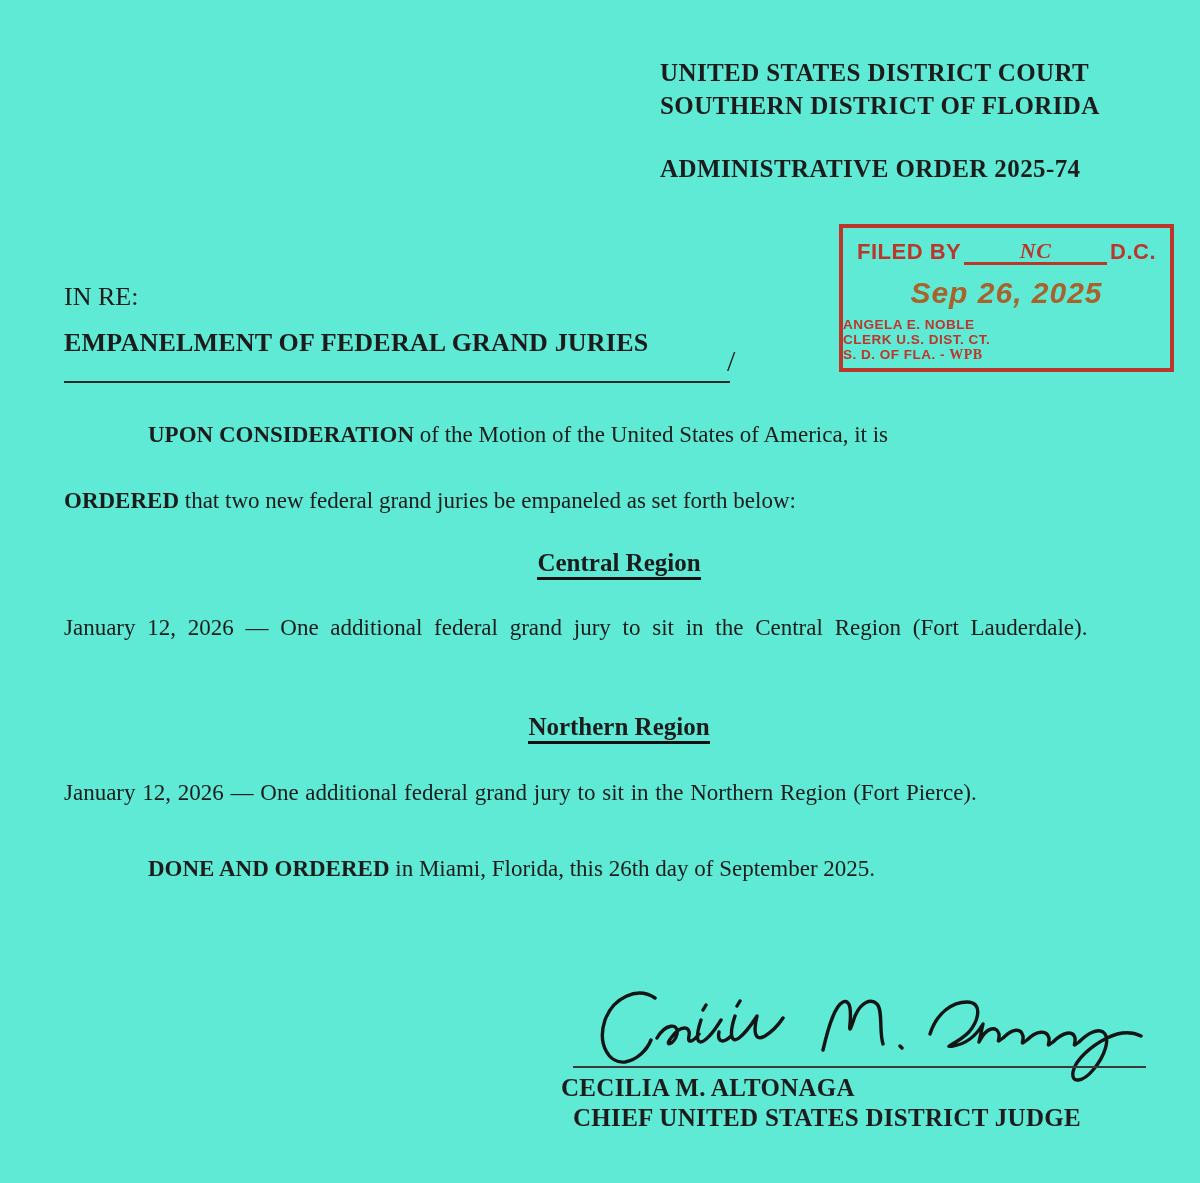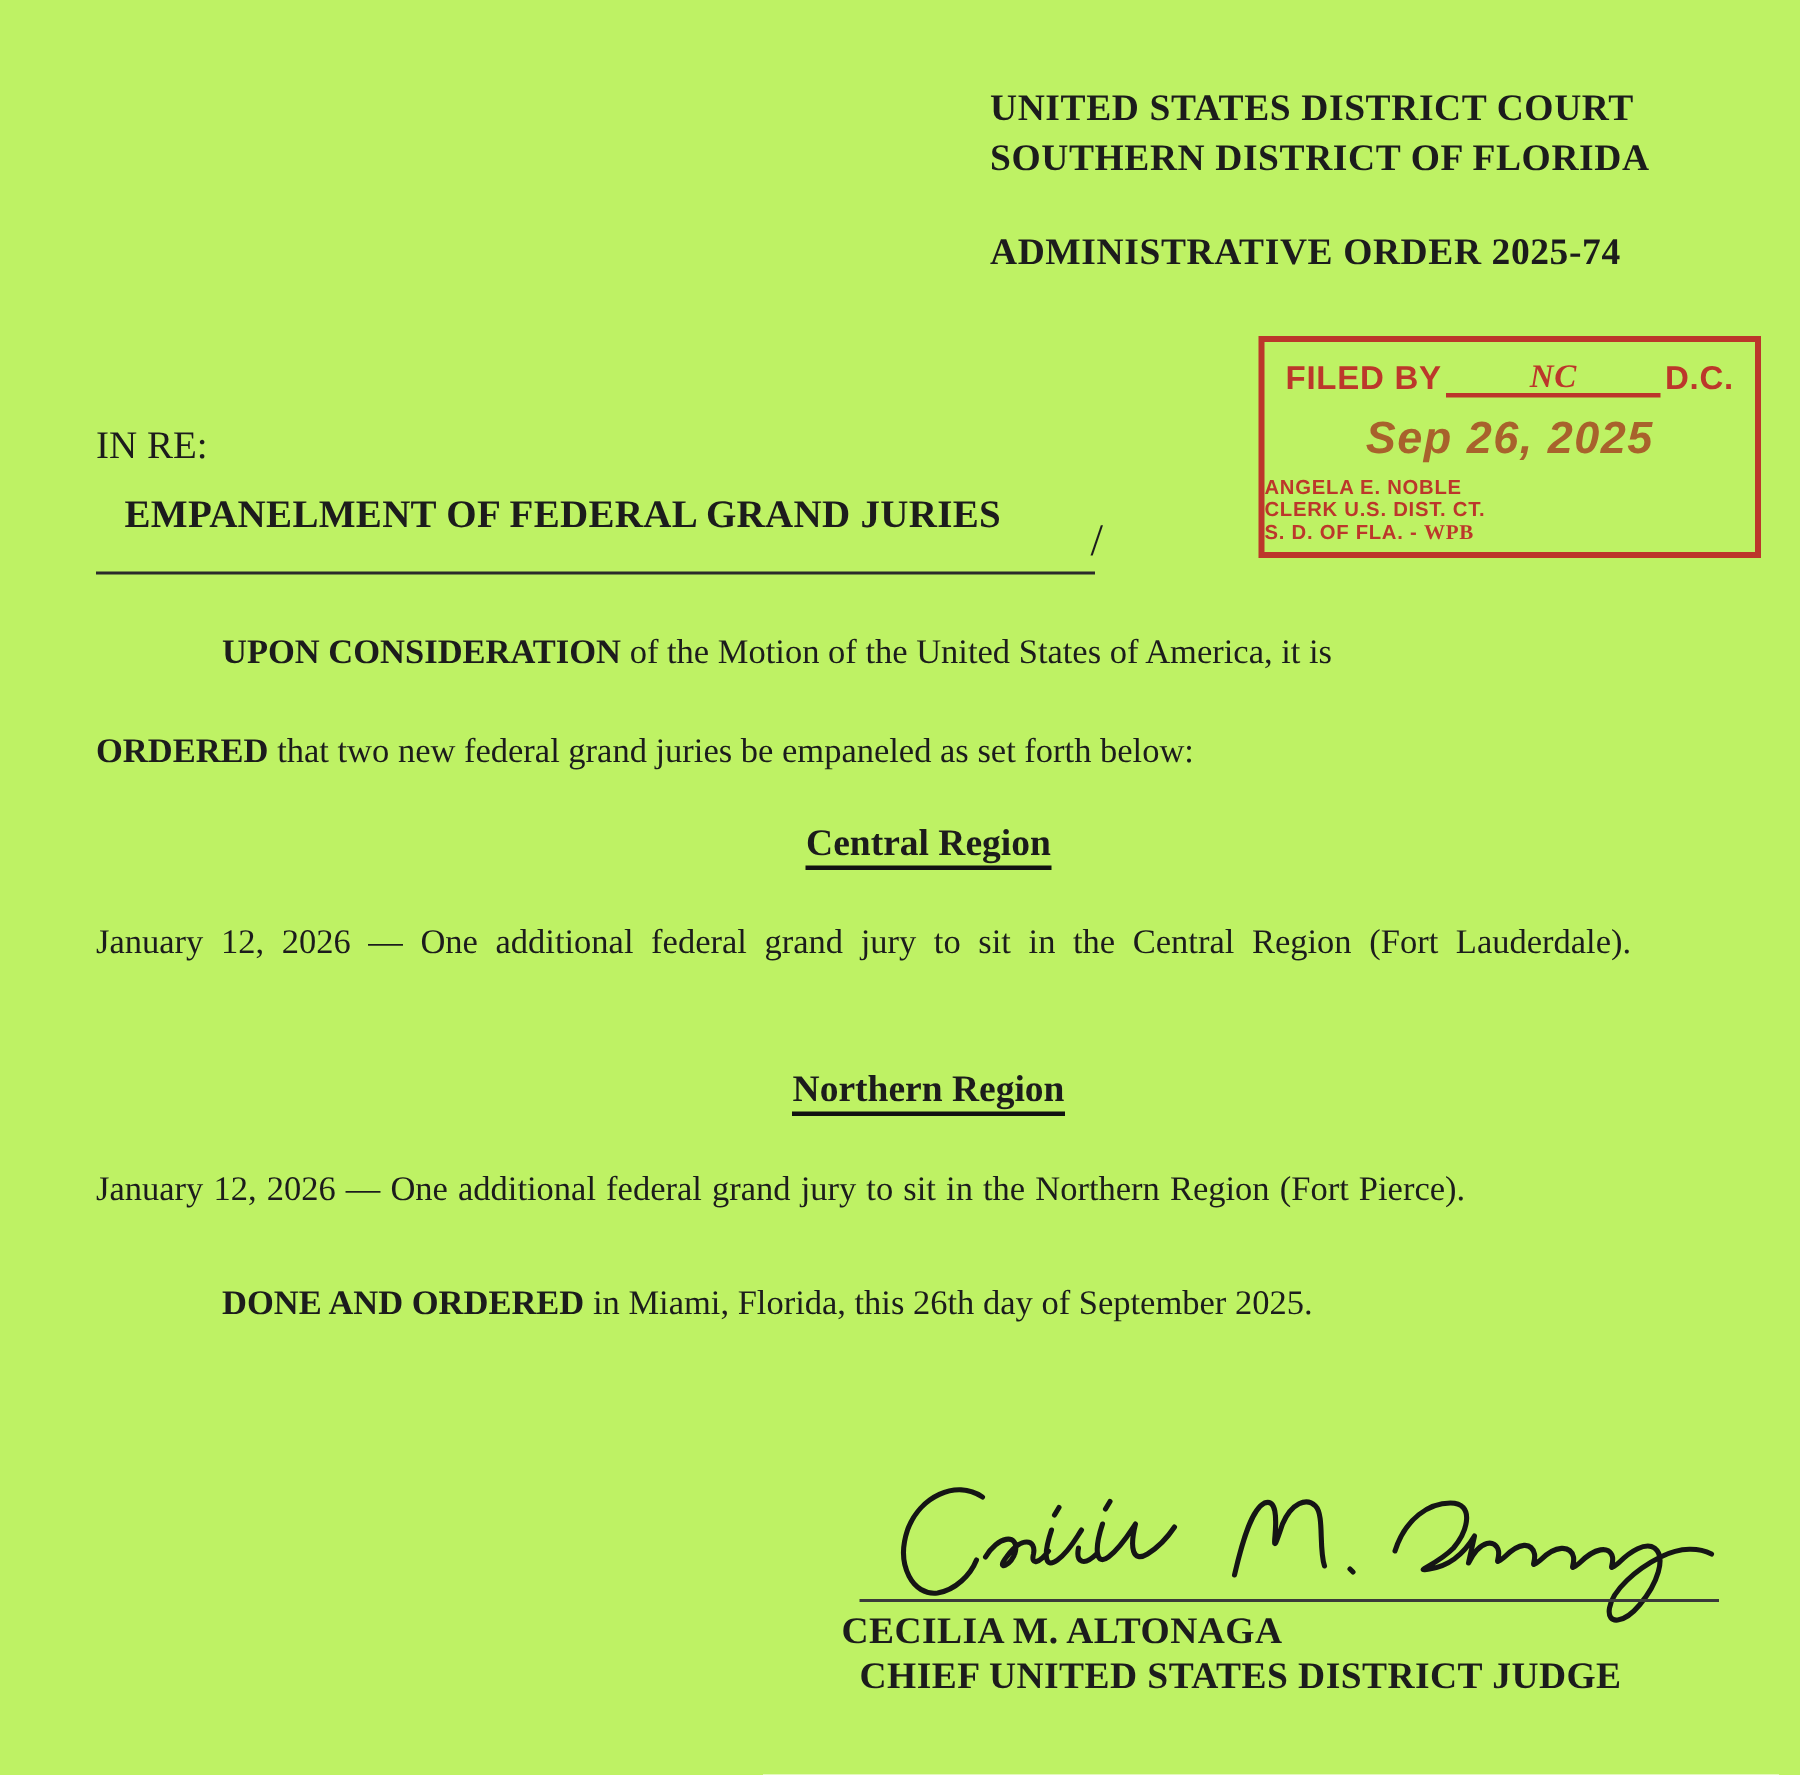--- a/index.html
+++ b/index.html
@@ -1,21 +1,21 @@
 <!DOCTYPE html>
 <html><head>
 <meta charset="utf-8">
 <style>
   * { margin: 0; padding: 0; box-sizing: border-box; }
   html, body { background: #ffffff; }
   .page {
     position: relative;
     width: 1200px;
     height: 1183px;
-    background: #bef264;
+    background: #5eead4;
     font-family: "Liberation Serif", serif;
     color: #1c1c1c;
     overflow: hidden;
   }
   .abs { position: absolute; }
 
   
   .header-block { left: 660px; top: 56px; font-weight: bold; font-size: 25px; letter-spacing: 0.4px; line-height: 33px; }
   .order-block  { left: 660px; top: 155px; font-weight: bold; font-size: 25px; letter-spacing: 0.4px; }
 
@@ -28,21 +28,21 @@
   }
   .stamp-row1 { display: flex; align-items: flex-end; padding: 9px 14px 0 14px; font-weight: bold; font-size: 22px; letter-spacing: 0.5px; }
   .stamp-underline { flex: 1; border-bottom: 3px solid #bc372b; text-align: center; margin: 0 3px; height: 28px; }
   .stamp-initials { display: inline-block; font-family: "Liberation Serif", serif; font-style: italic; font-weight: bold; font-size: 22px; transform: translateY(1px); }
   .stamp-date { text-align: center; margin-top: 11px; font-style: italic; font-weight: bold; font-size: 30px; letter-spacing: 1px; color: #a8622c; }
   .stamp-clerk { margin-top: 7px; font-weight: bold; font-size: 13.5px; line-height: 15px; letter-spacing: 0.5px; }
   .stamp-wpb { font-family: "Liberation Serif", serif; font-size: 14px; font-weight: bold; letter-spacing: 0.5px; }
 
   
   .in-re   { left: 64px; top: 282px; font-weight: normal; font-size: 26px; }
-  .caption-title { left: 64px; top: 328px; font-weight: bold; font-size: 26px; letter-spacing: 0.2px; margin-left: 19px; }
+  .caption-title { left: 64px; top: 328px; font-weight: bold; font-size: 26px; letter-spacing: 0.2px; }
   .caption-rule  { left: 64px; top: 381px; width: 666px; border-top: 2px solid #2b2b2b; }
   .caption-slash { left: 727px; top: 344px; font-size: 30px; }
 
   
   .para { left: 64px; width: 1110px; font-size: 23px; line-height: 30px; }
   .indent { text-indent: 84px; }
   .p-upon    { top: 420px; }
   .p-ordered { top: 486px; }
   .h-central  { top: 548px; text-align: center; font-weight: bold; font-size: 25px; }
   .region-underline { border-bottom: 3px solid #111; padding-bottom: 1px; }

